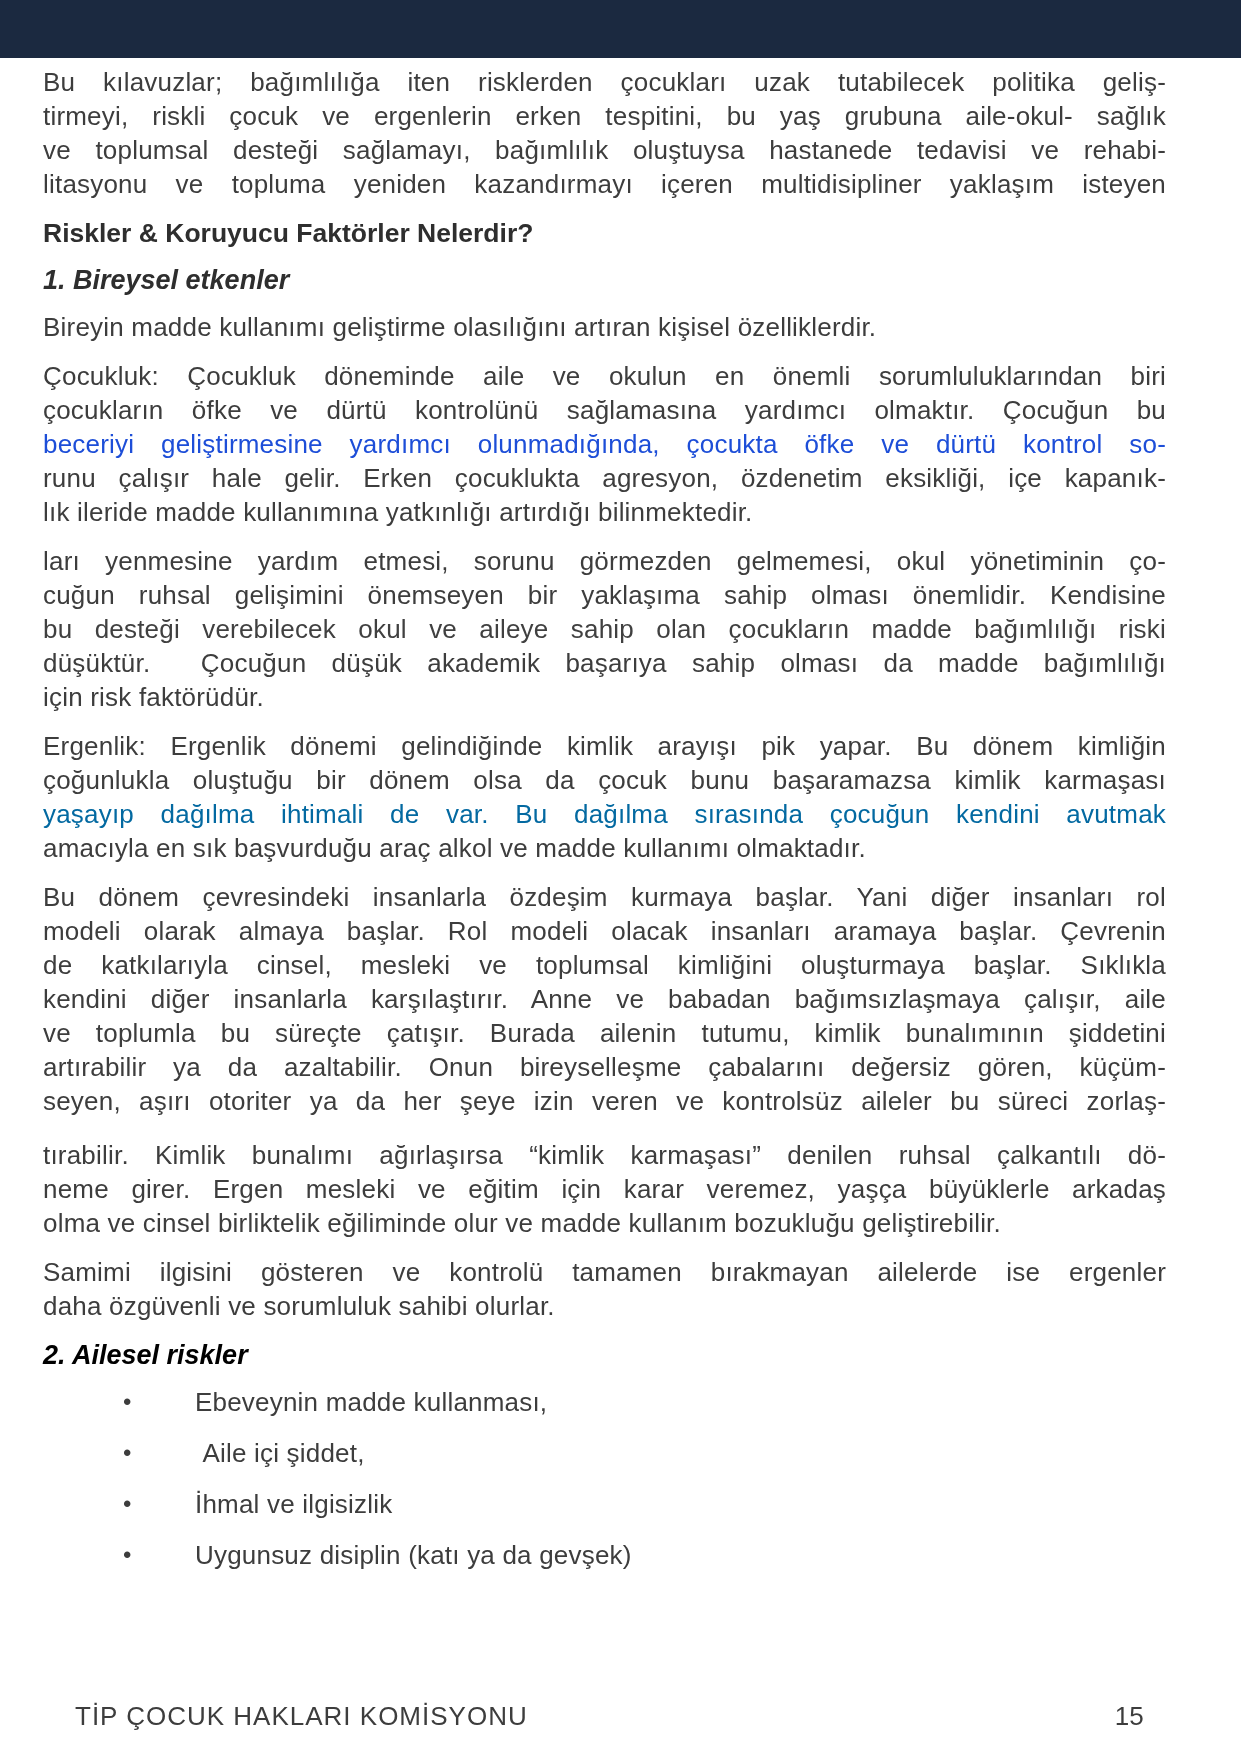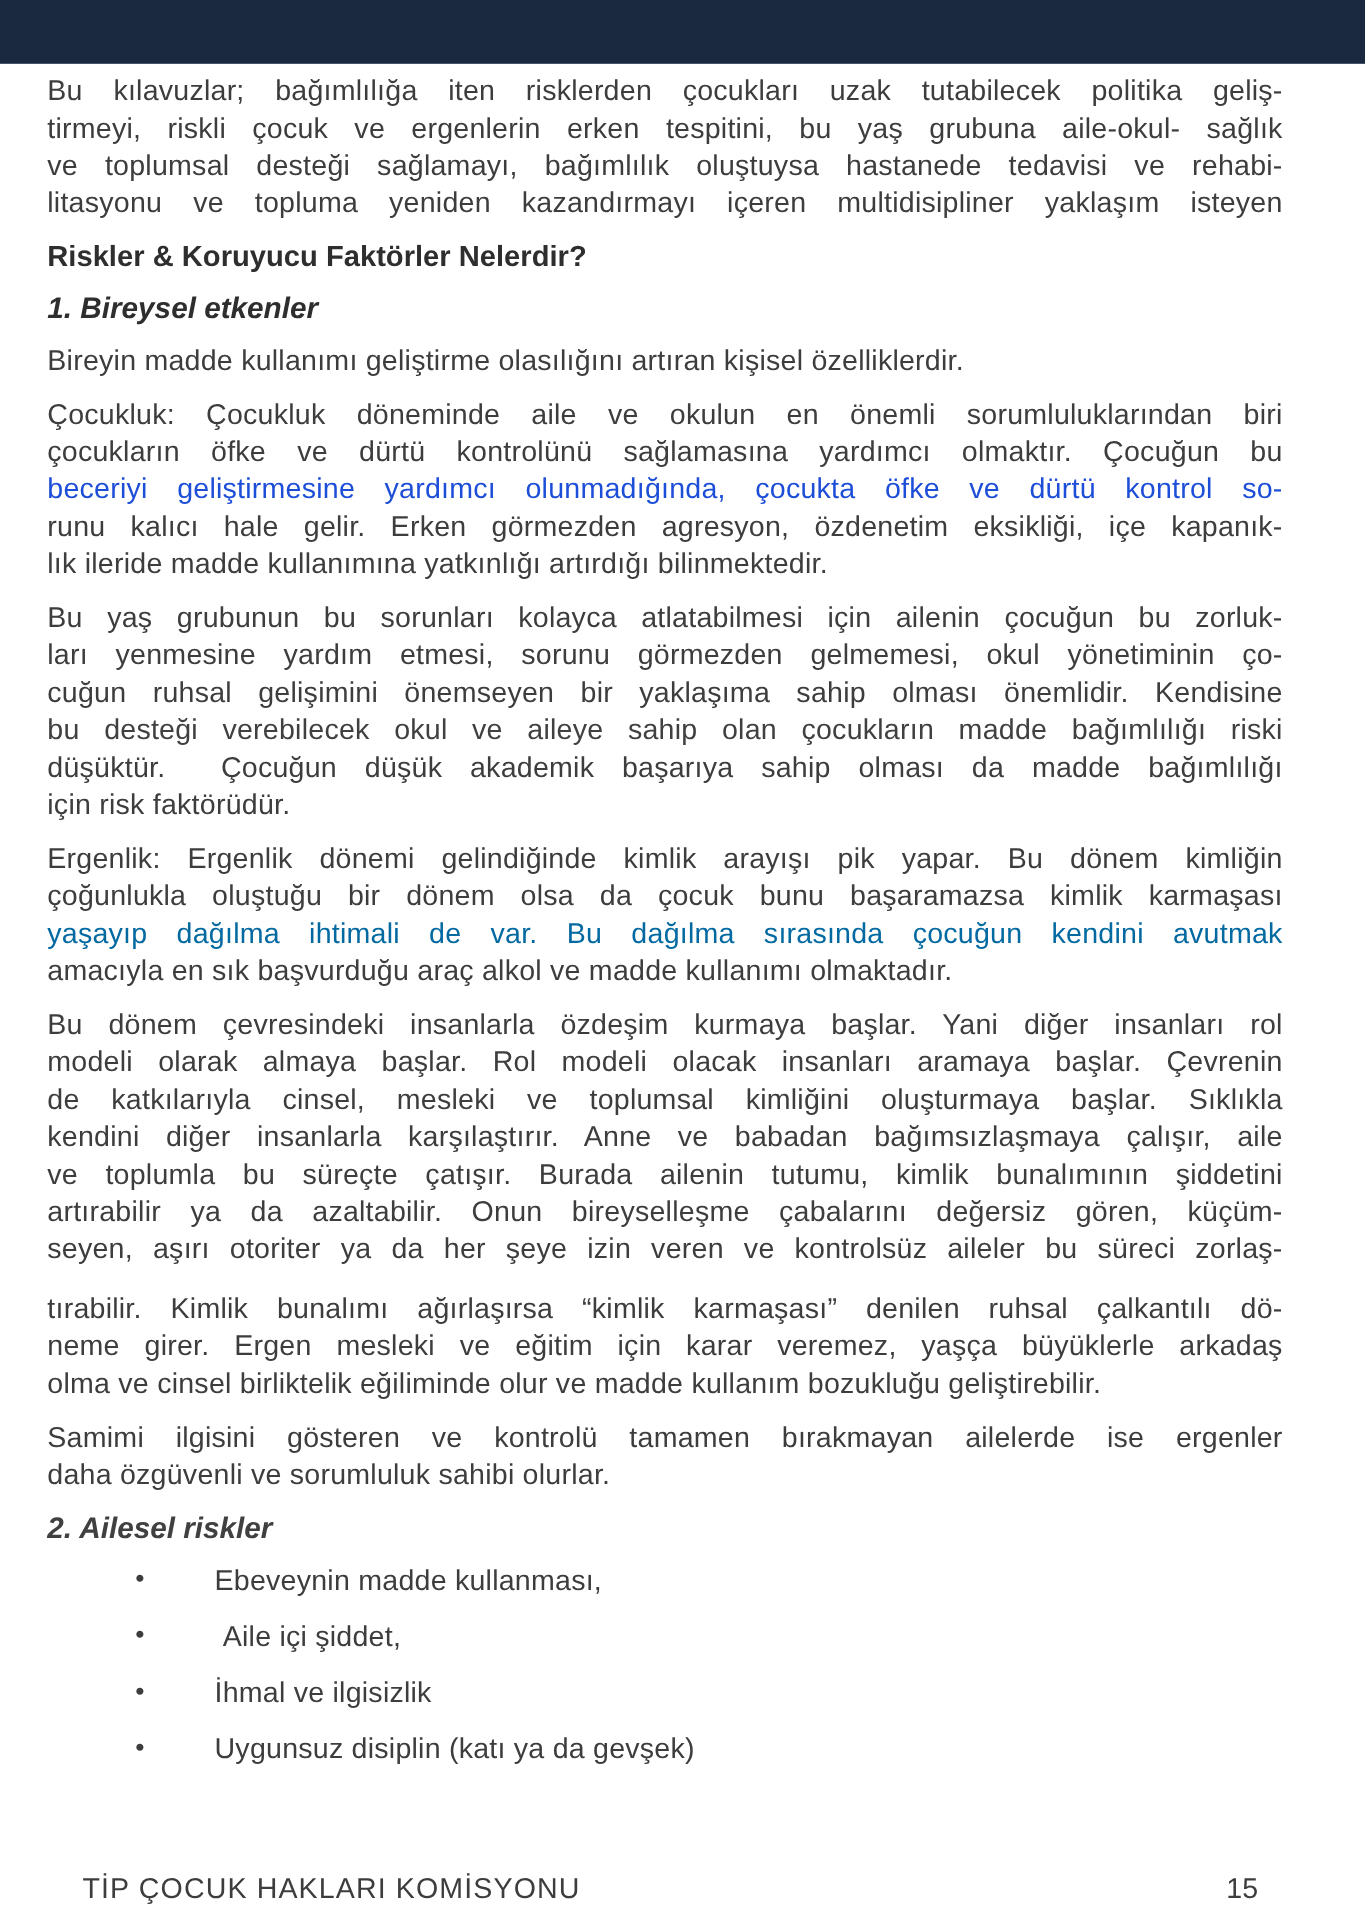--- a/index.html
+++ b/index.html
@@ -95,25 +95,24 @@
       </div>
       <div class="heading" style="color: rgb(46, 46, 46);">Riskler &amp; Koruyucu Faktörler Nelerdir?</div>
       <div class="subheading" style="color: rgb(46, 46, 46);">1. Bireysel etkenler</div>
       <div class="para">
         <div class="line" style="color: rgb(61, 61, 61);">Bireyin madde kullanımı geliştirme olasılığını artıran kişisel özelliklerdir.</div>
       </div>
       <div class="para">
         <div class="line j" style="color: rgb(61, 61, 61);">Çocukluk: Çocukluk döneminde aile ve okulun en önemli sorumluluklarından biri</div>
         <div class="line j" style="color: rgb(61, 61, 61);">çocukların öfke ve dürtü kontrolünü sağlamasına yardımcı olmaktır. Çocuğun bu</div>
         <div class="line j" style="color: #1d4ed8;">beceriyi geliştirmesine yardımcı olunmadığında, çocukta öfke ve dürtü kontrol so-</div>
-        <div class="line j" style="color: rgb(61, 61, 61);">runu kalıcı hale gelir. Erken görmezden agresyon, özdenetim eksikliği, içe kapanık-</div>
+        <div class="line j" style="color: rgb(61, 61, 61);">runu çalışır hale gelir. Erken çocuklukta agresyon, özdenetim eksikliği, içe kapanık-</div>
         <div class="line" style="color: rgb(61, 61, 61);">lık ileride madde kullanımına yatkınlığı artırdığı bilinmektedir.</div>
       </div>
       <div class="para">
-        <div class="line j" style="color: rgb(61, 61, 61);">Bu yaş grubunun bu sorunları kolayca atlatabilmesi için ailenin çocuğun bu zorluk-</div>
         <div class="line j" style="color: rgb(61, 61, 61);">ları yenmesine yardım etmesi, sorunu görmezden gelmemesi, okul yönetiminin ço-</div>
         <div class="line j" style="color: rgb(61, 61, 61);">cuğun ruhsal gelişimini önemseyen bir yaklaşıma sahip olması önemlidir. Kendisine</div>
         <div class="line j" style="color: #404040;">bu desteği verebilecek okul ve aileye sahip olan çocukların madde bağımlılığı riski</div>
         <div class="line j" style="color: rgb(61, 61, 61);">düşüktür.  Çocuğun düşük akademik başarıya sahip olması da madde bağımlılığı</div>
         <div class="line" style="color: rgb(61, 61, 61);">için risk faktörüdür.</div>
       </div>
       <div class="para">
         <div class="line j" style="color: rgb(61, 61, 61);">Ergenlik: Ergenlik dönemi gelindiğinde kimlik arayışı pik yapar. Bu dönem kimliğin</div>
         <div class="line j" style="color: rgb(61, 61, 61);">çoğunlukla oluştuğu bir dönem olsa da çocuk bunu başaramazsa kimlik karmaşası</div>
         <div class="line j" style="color: #0369a1;">yaşayıp dağılma ihtimali de var. Bu dağılma sırasında çocuğun kendini avutmak</div>
@@ -128,21 +127,21 @@
         <div class="line j" style="color: rgb(61, 61, 61);">artırabilir ya da azaltabilir. Onun bireyselleşme çabalarını değersiz gören, küçüm-</div>
         <div class="line j" style="color: rgb(61, 61, 61);">seyen, aşırı otoriter ya da her şeye izin veren ve kontrolsüz aileler bu süreci zorlaş-</div>
         <div class="line j" style="color: rgb(61, 61, 61); margin-top: 20px;">tırabilir. Kimlik bunalımı ağırlaşırsa “kimlik karmaşası” denilen ruhsal çalkantılı dö-</div>
         <div class="line j" style="color: rgb(61, 61, 61);">neme girer. Ergen mesleki ve eğitim için karar veremez, yaşça büyüklerle arkadaş</div>
         <div class="line" style="color: rgb(61, 61, 61);">olma ve cinsel birliktelik eğiliminde olur ve madde kullanım bozukluğu geliştirebilir.</div>
       </div>
       <div class="para">
         <div class="line j" style="color: rgb(61, 61, 61);">Samimi ilgisini gösteren ve kontrolü tamamen bırakmayan ailelerde ise ergenler</div>
         <div class="line" style="color: rgb(61, 61, 61);">daha özgüvenli ve sorumluluk sahibi olurlar.</div>
       </div>
-      <div class="subheading" style="color: #404040;">2. Ailesel riskler</div>
+      <div class="subheading" style="color: #000000;">2. Ailesel riskler</div>
       <div class="bullet-list">
         <div class="bullet-item">
           <span class="bullet-dot" style="color: rgb(61, 61, 61);">•</span>
           <span class="bullet-text" style="color: rgb(61, 61, 61);">Ebeveynin madde kullanması,</span>
         </div>
         <div class="bullet-item">
           <span class="bullet-dot" style="color: rgb(61, 61, 61);">•</span>
           <span class="bullet-text" style="color: rgb(61, 61, 61);"> Aile içi şiddet,</span>
         </div>
         <div class="bullet-item">

